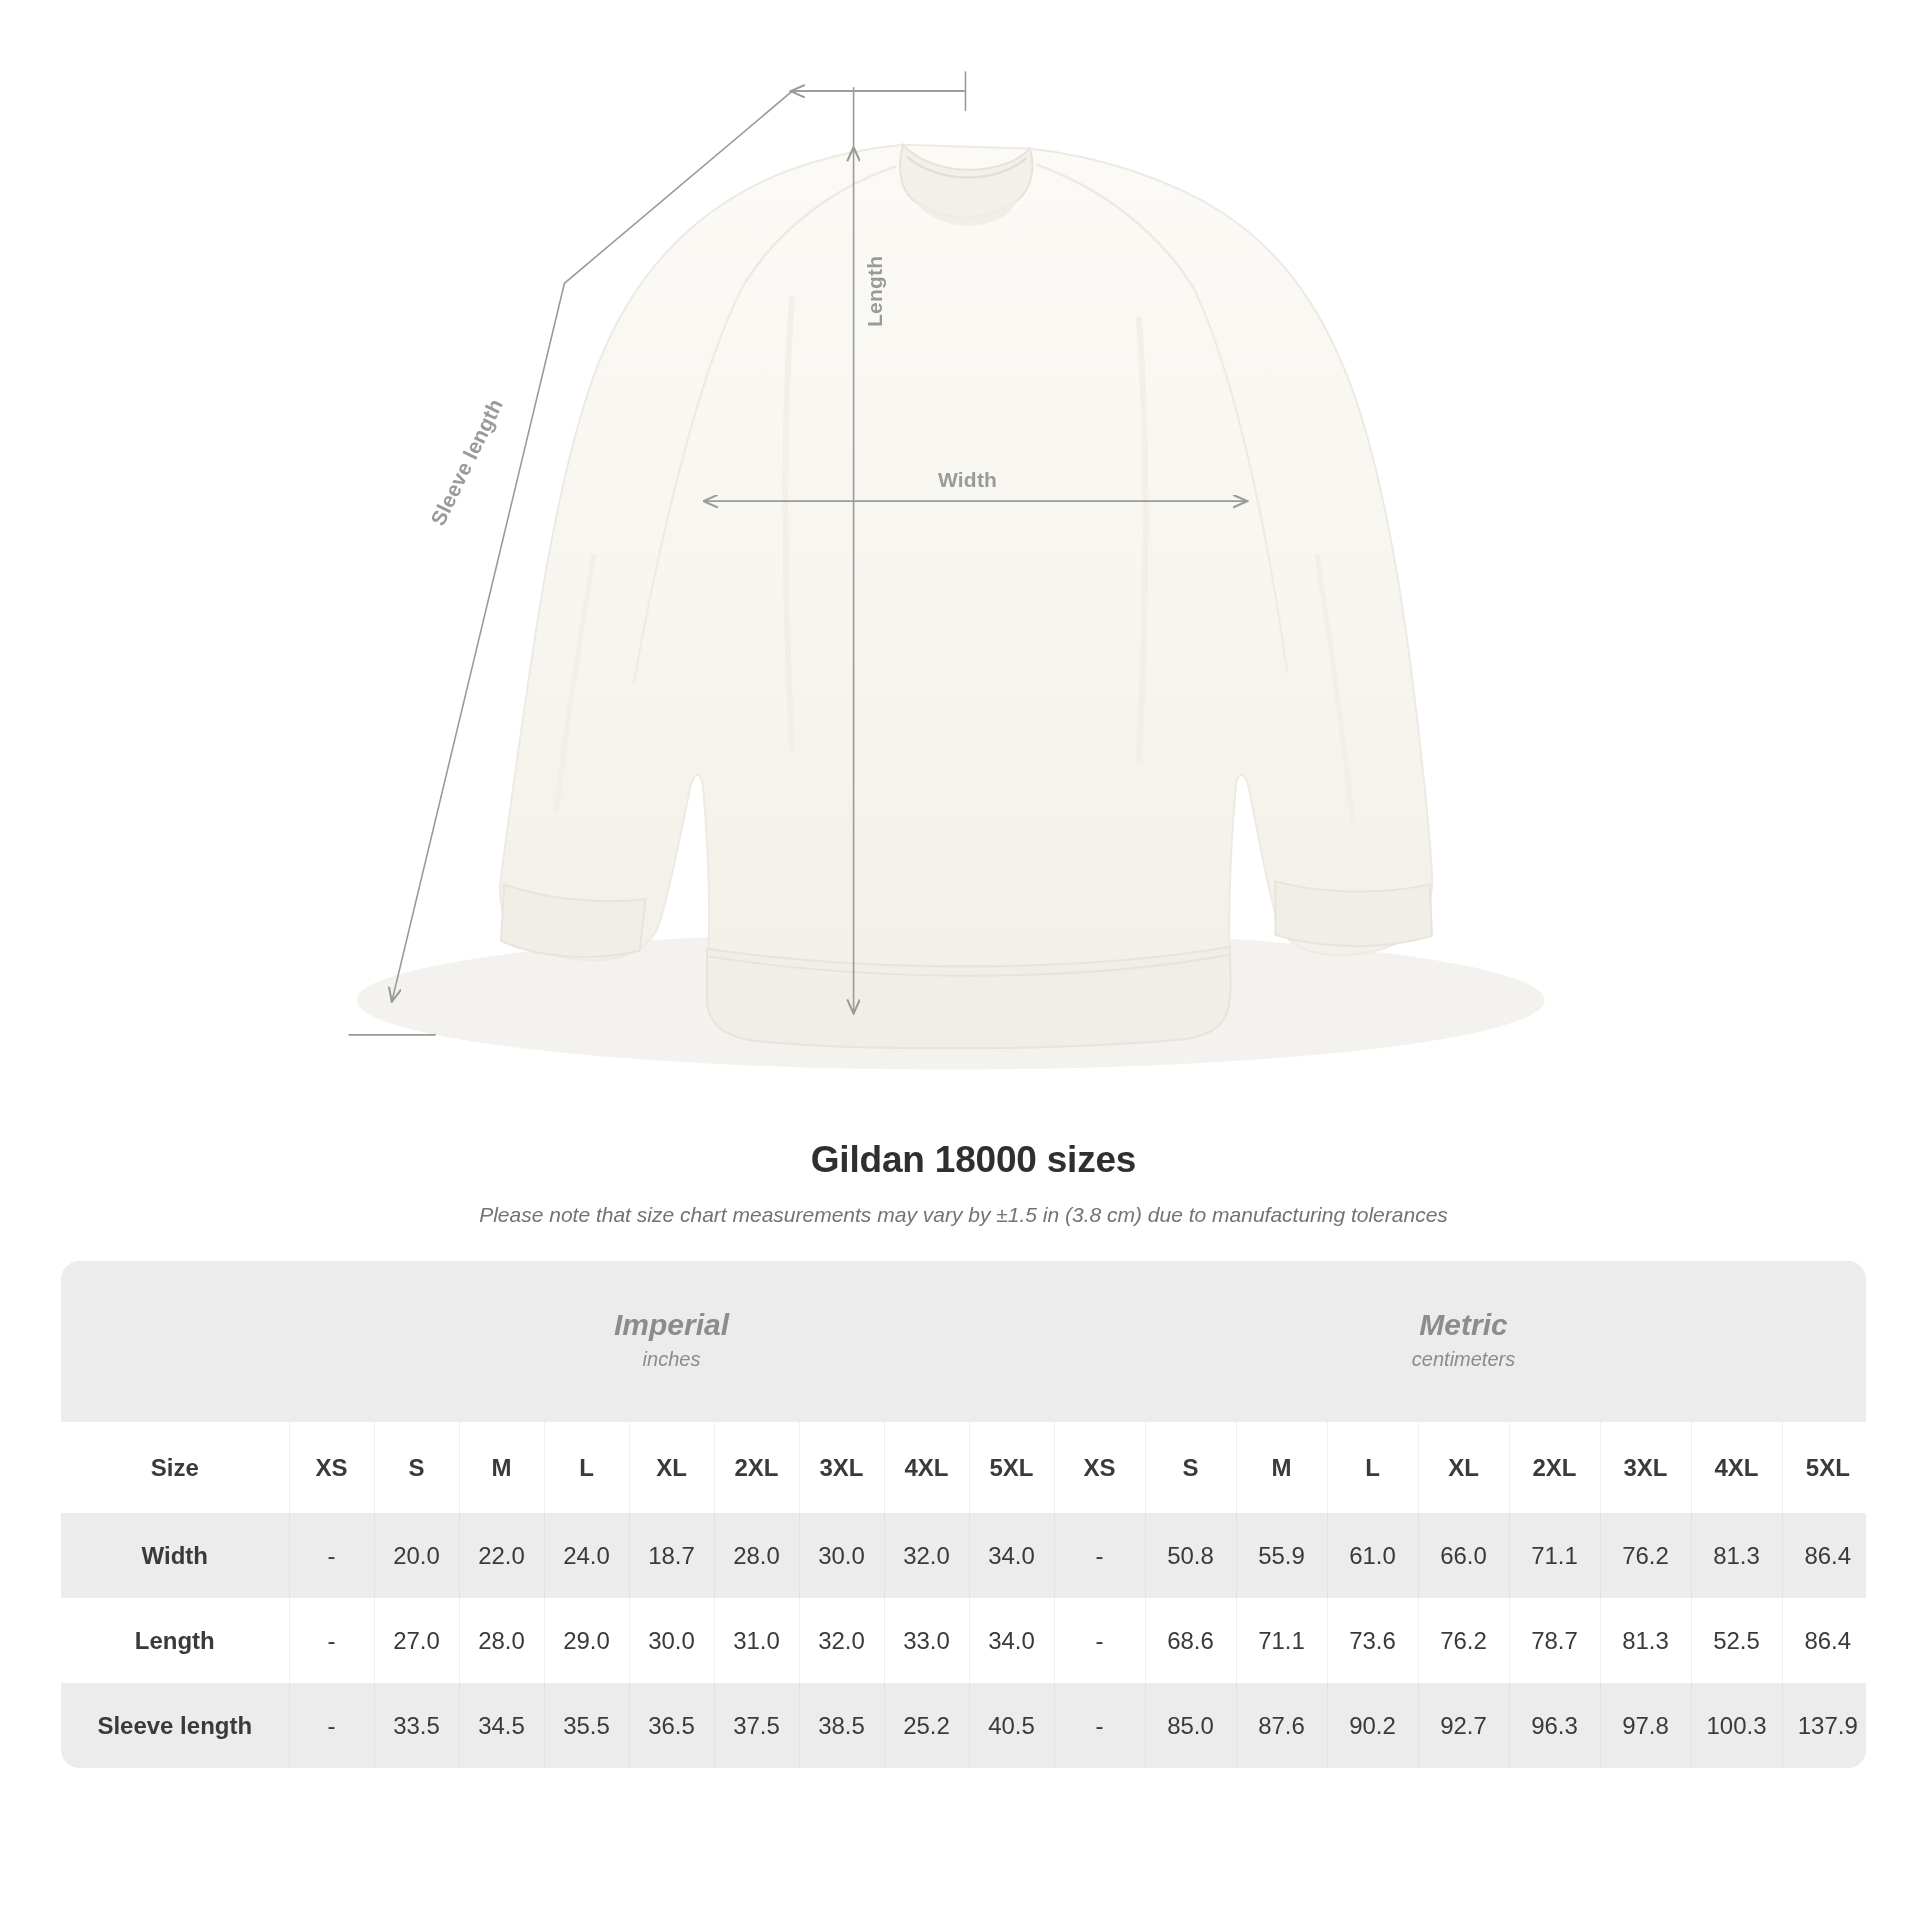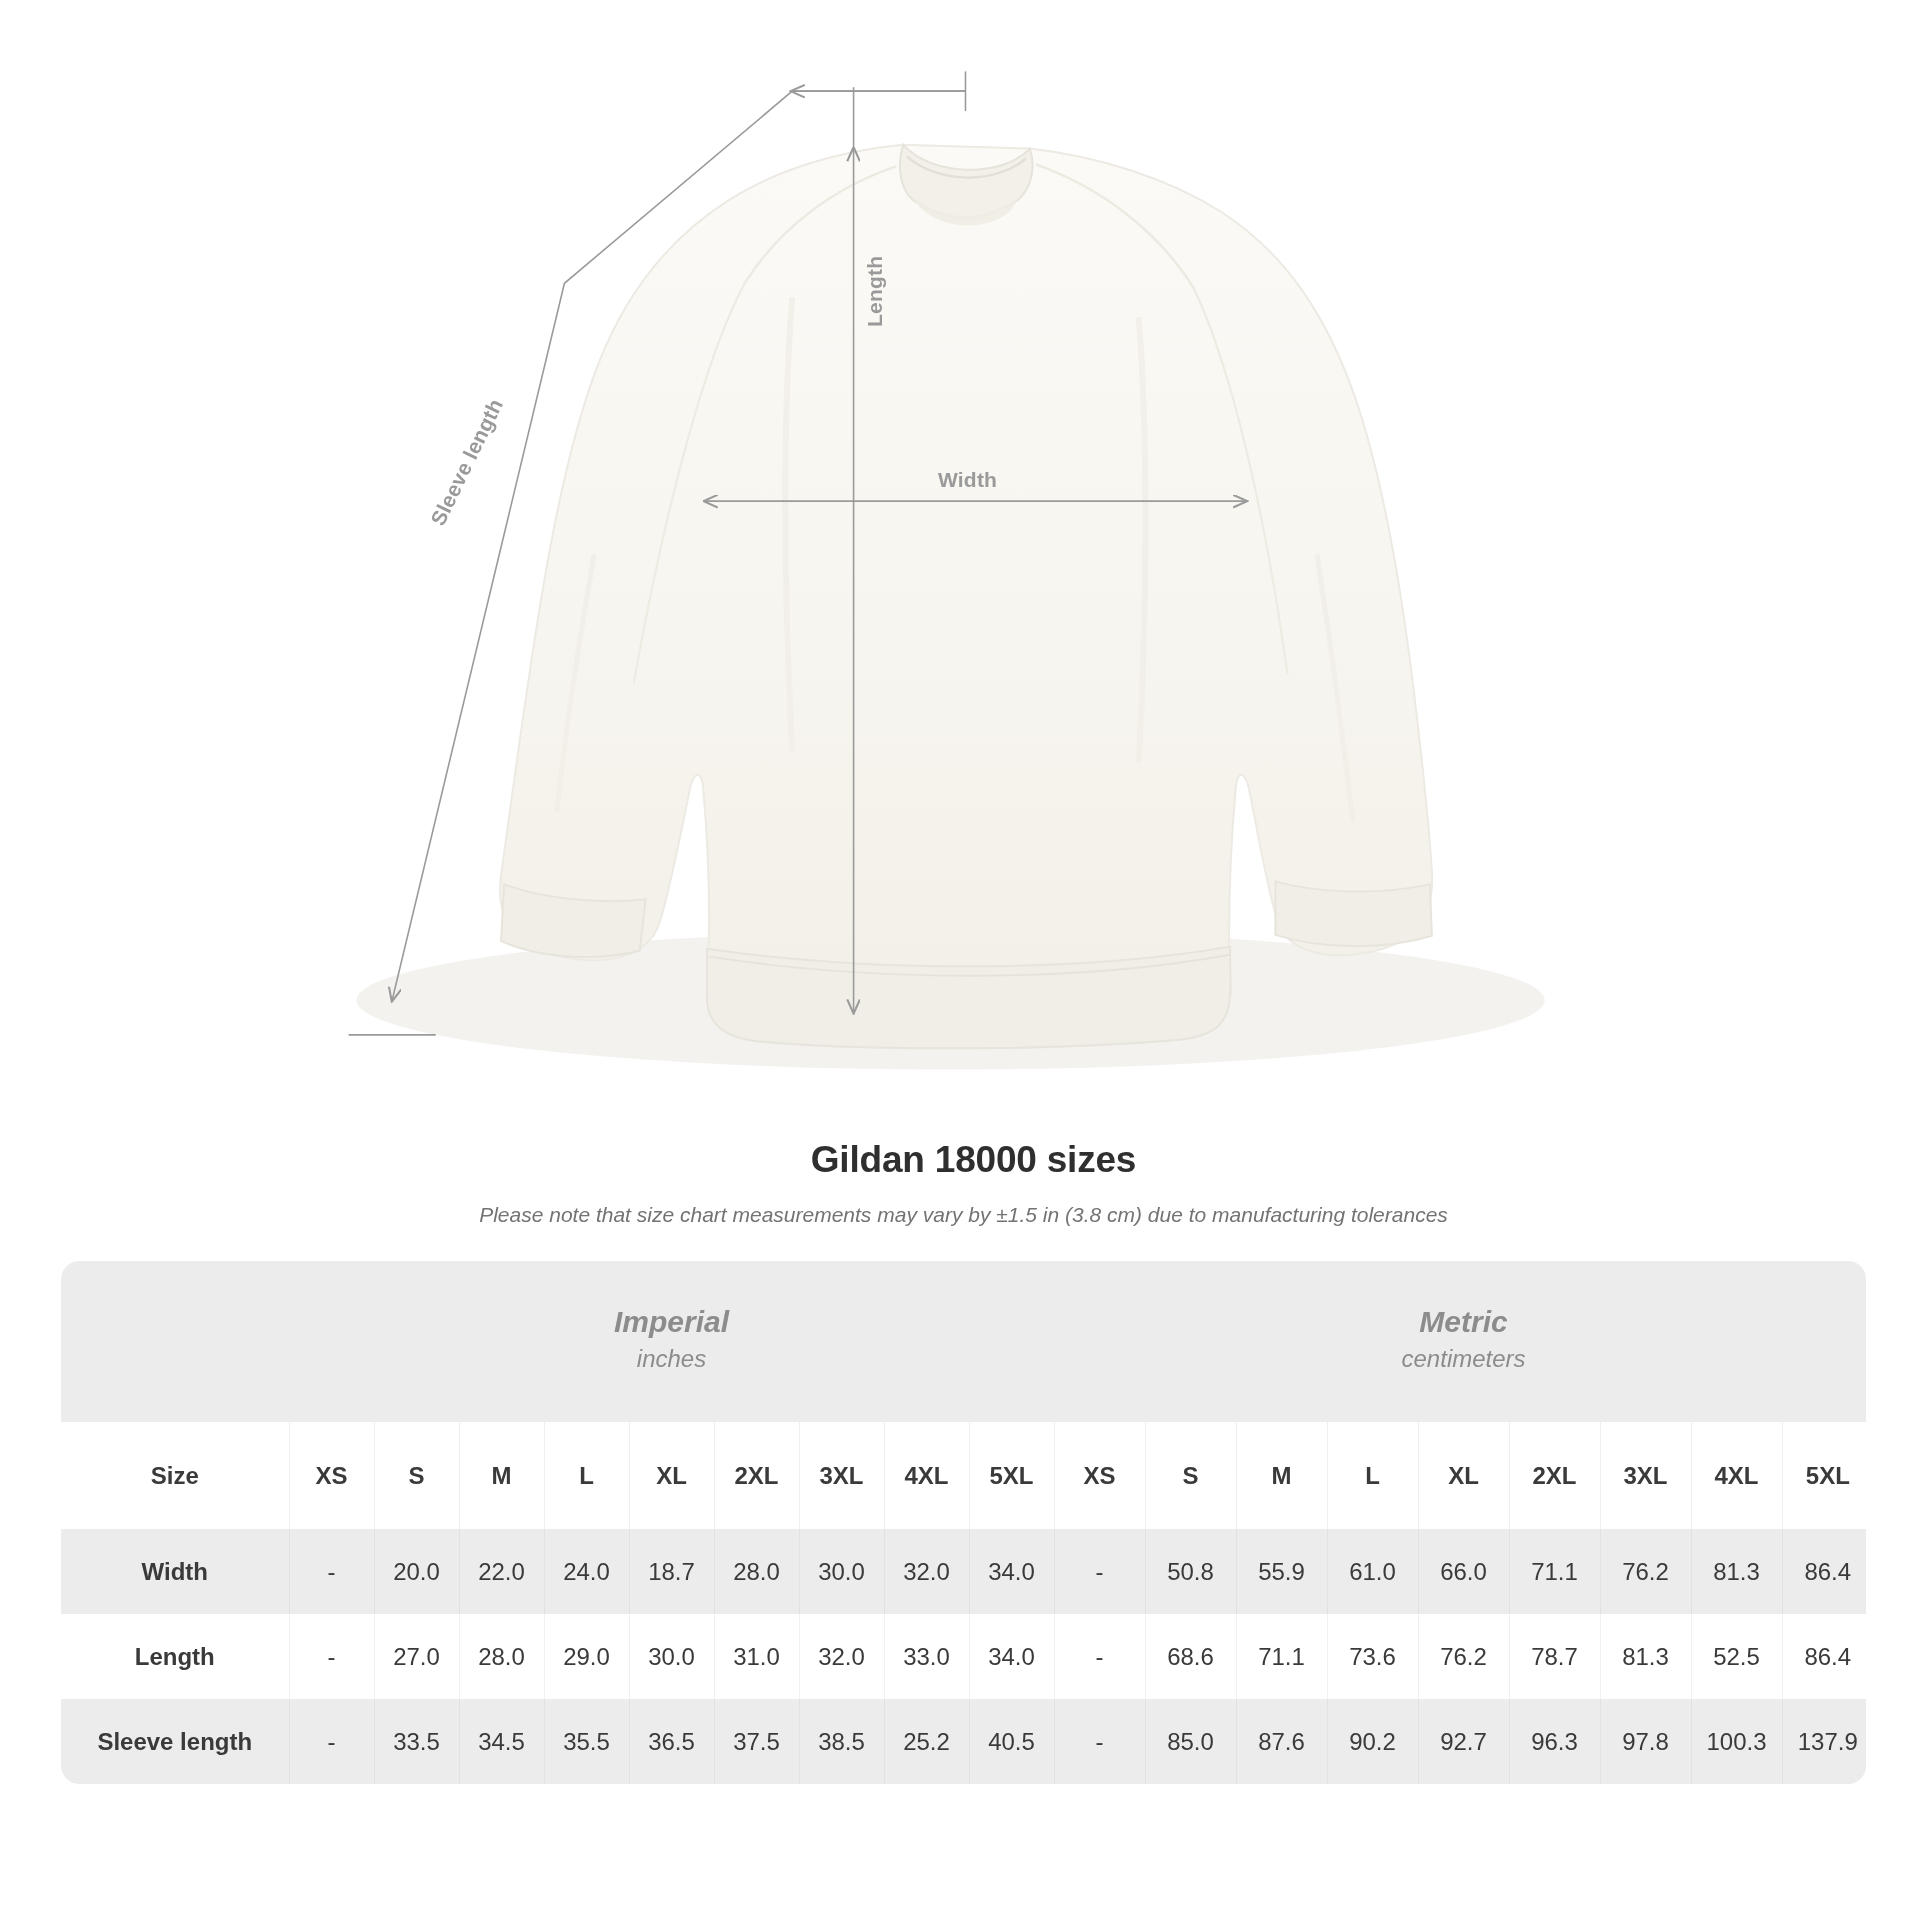--- a/index.html
+++ b/index.html
@@ -100,27 +100,27 @@
     height: 161px;
   }
   .unit-head .sys-name {
     font-size: 30px;
     font-style: italic;
     font-weight: bold;
     color: #8c8c8c;
     line-height: 1.15;
   }
   .unit-head .sys-unit {
-    font-size: 24px;
+    font-size: 20px;
     font-style: italic;
     color: #8c8c8c;
     line-height: 1.6;
   }
   .hdr-row td {
-    height: 107px;
+    height: 91px;
     background: #ffffff;
     font-weight: bold;
     color: #4a4a4a;
     font-size: 25px;
     border-right: 1px solid #efefef;
   }
   .hdr-row td:first-child { border-right: 1px solid #efefef; }
   .hdr-row td:last-child { border-right: none; }
 
   .row-label {

